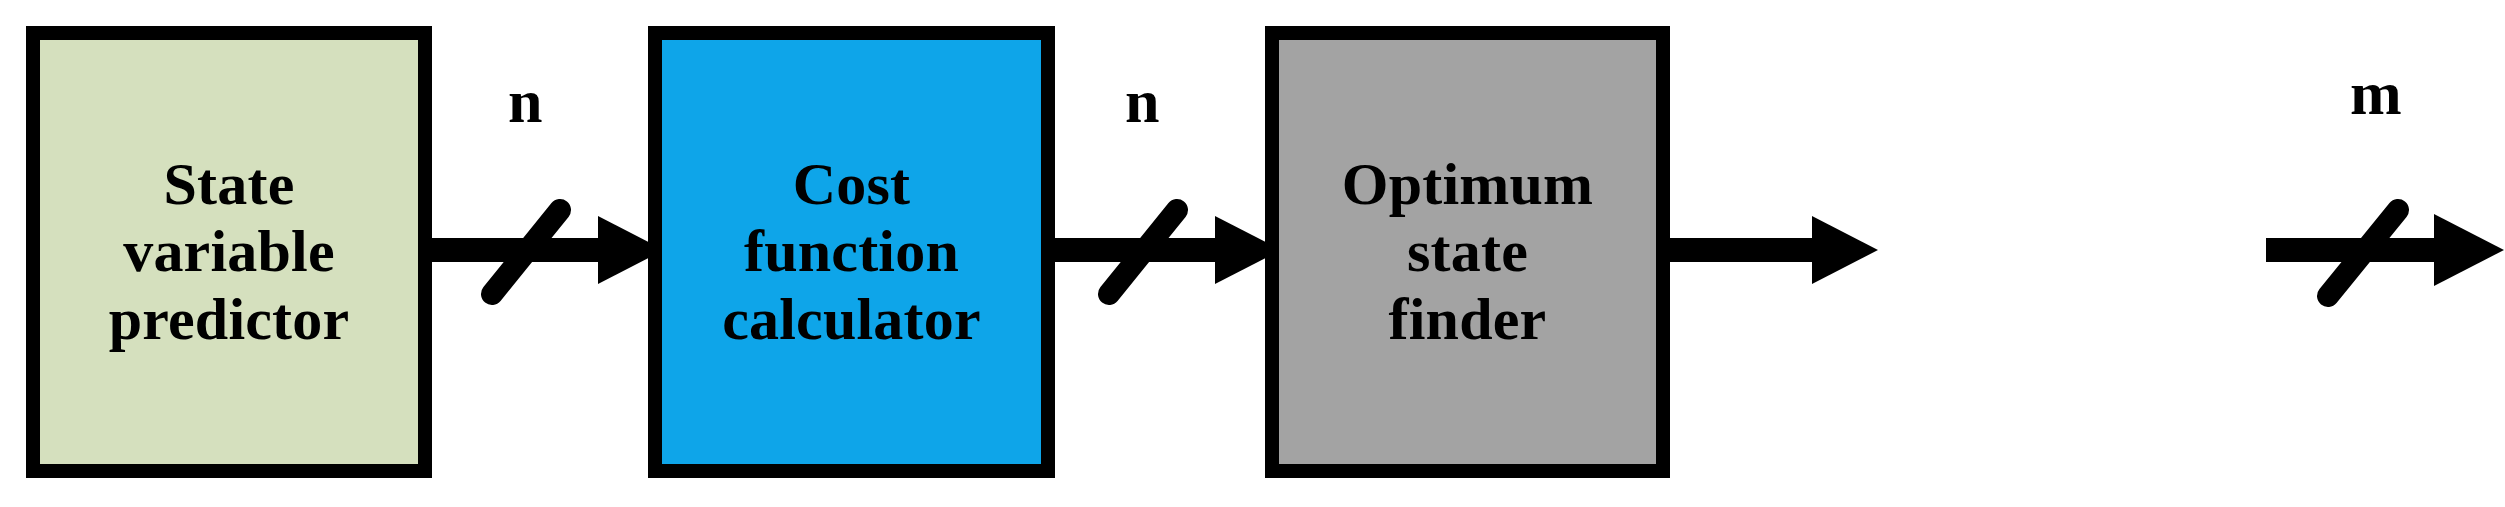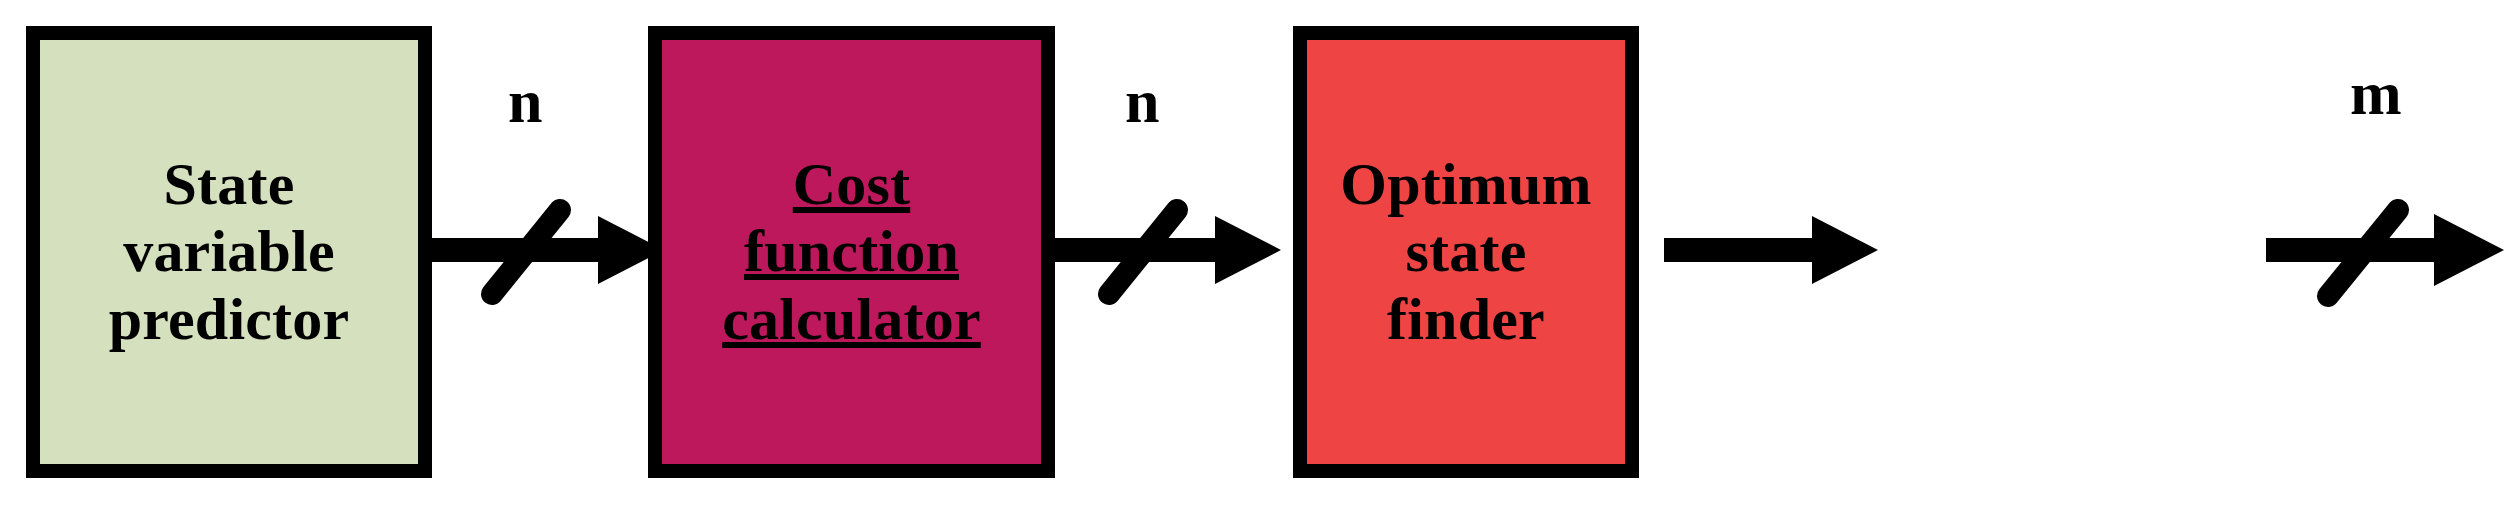--- a/index.html
+++ b/index.html
@@ -72,36 +72,36 @@
 
   <div class="connector" id="conn-0" style="left: 432px; width: 222px;">
     <svg width="240" height="120" viewBox="0 0 240 120">
       <line x1="0" y1="60" x2="206" y2="60" stroke="#000" stroke-width="24"></line>
       <polygon points="166,26 232,60 166,94" fill="#000"></polygon>
       <line x1="60" y1="104" x2="128" y2="20" stroke="#000" stroke-width="22" stroke-linecap="round"></line>
     </svg>
   </div>
   <div class="bus-label" id="buslabel-0" style="left: 508px; top: 70px;">n</div>
 
-  <div class="block" id="block-1" style="left: 648px; top: 26px; width: 407px; height: 452px; background: #be185d; border-color: rgb(0, 0, 0); text-decoration: underline;">
+  <div class="block" id="block-1" style="left: 648px; top: 26px; width: 407px; height: 452px; background: #0ea5e9; border-color: rgb(0, 0, 0);">
     <span class="block-label">Cost
 function
 calculator</span>
   </div>
 
   <div class="connector" id="conn-1" style="left: 1049px; width: 222px;">
     <svg width="240" height="120" viewBox="0 0 240 120">
       <line x1="0" y1="60" x2="206" y2="60" stroke="#000" stroke-width="24"></line>
       <polygon points="166,26 232,60 166,94" fill="#000"></polygon>
       <line x1="60" y1="104" x2="128" y2="20" stroke="#000" stroke-width="22" stroke-linecap="round"></line>
     </svg>
   </div>
   <div class="bus-label" id="buslabel-1" style="left: 1125px; top: 70px;">n</div>
 
-  <div class="block" id="block-2" style="left: 1265px; top: 26px; width: 346px; height: 452px; background: #ef4444; border-color: rgb(0, 0, 0); margin-left: 28px;">
+  <div class="block" id="block-2" style="left: 1265px; top: 26px; width: 405px; height: 452px; background: #a3a3a3; border-color: rgb(0, 0, 0);">
     <span class="block-label">Optimum
 state
 finder</span>
   </div>
 
   <div class="connector" id="conn-2" style="left: 1664px; width: 208px;">
     <svg width="230" height="120" viewBox="0 0 230 120">
       <line x1="0" y1="60" x2="186" y2="60" stroke="#000" stroke-width="24"></line>
       <polygon points="148,26 214,60 148,94" fill="#000"></polygon>
     </svg>

